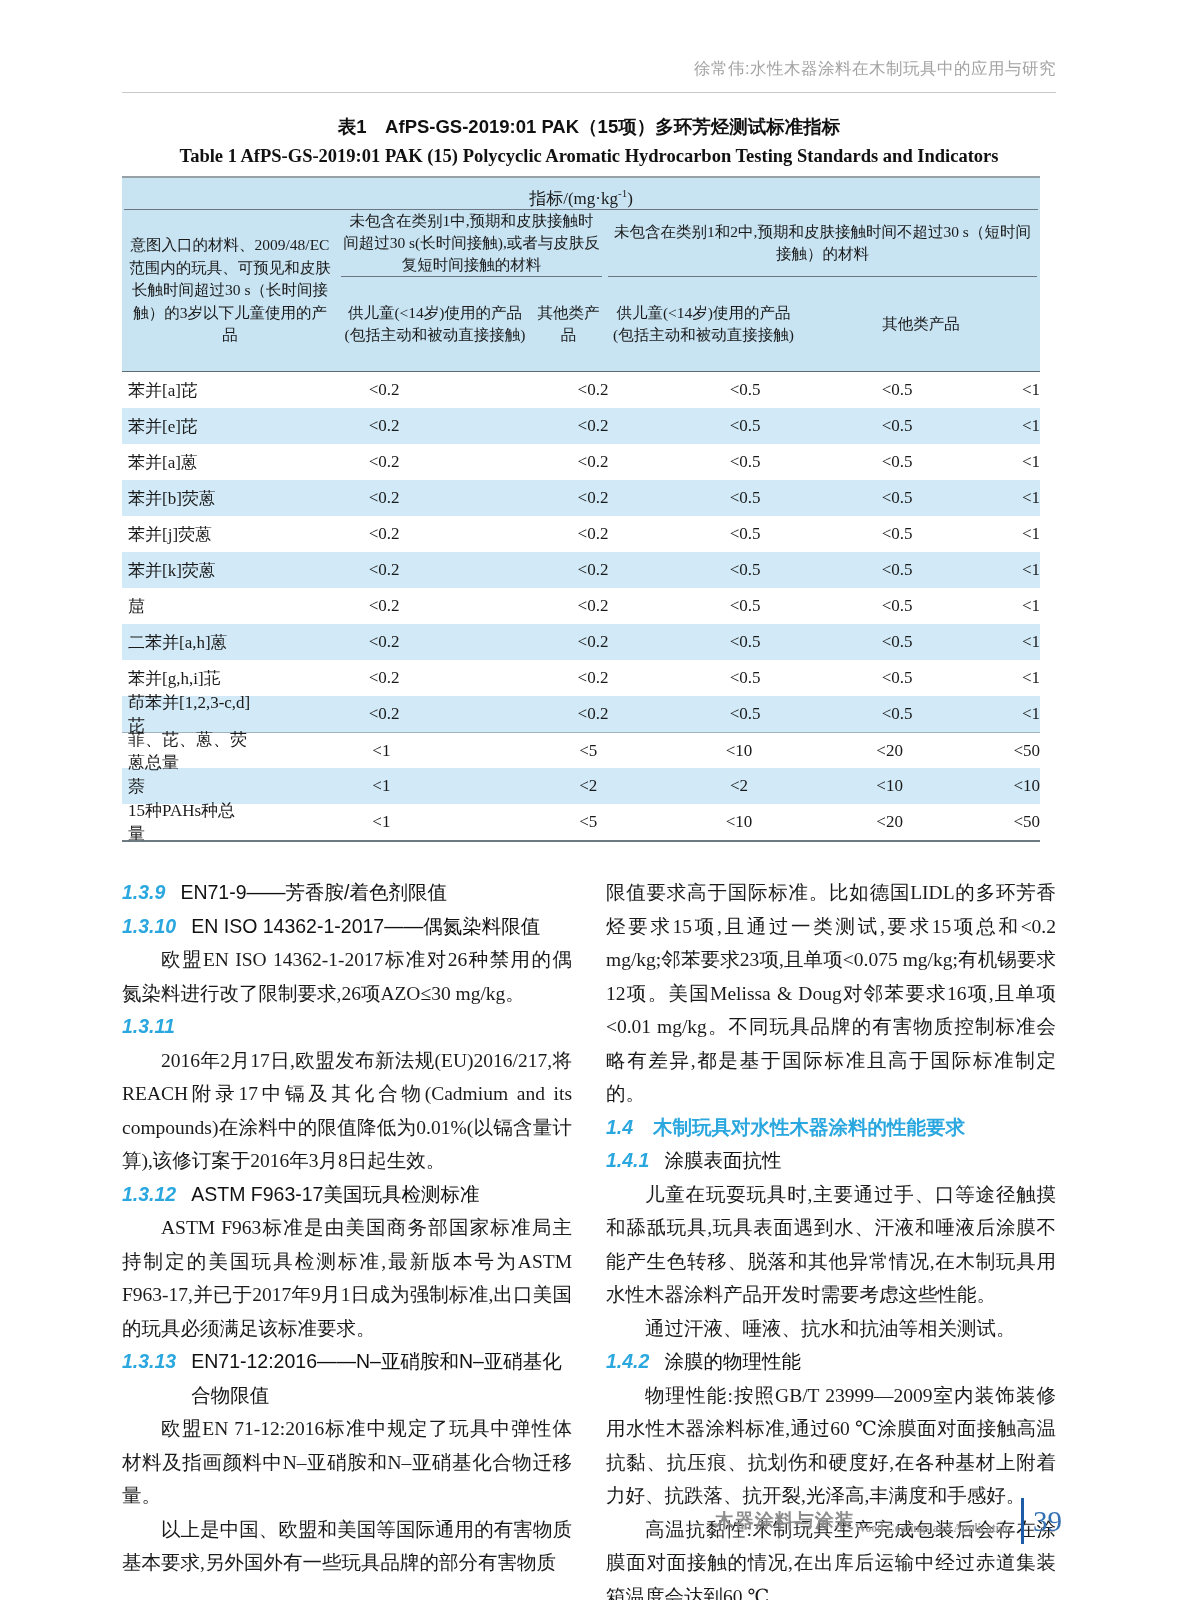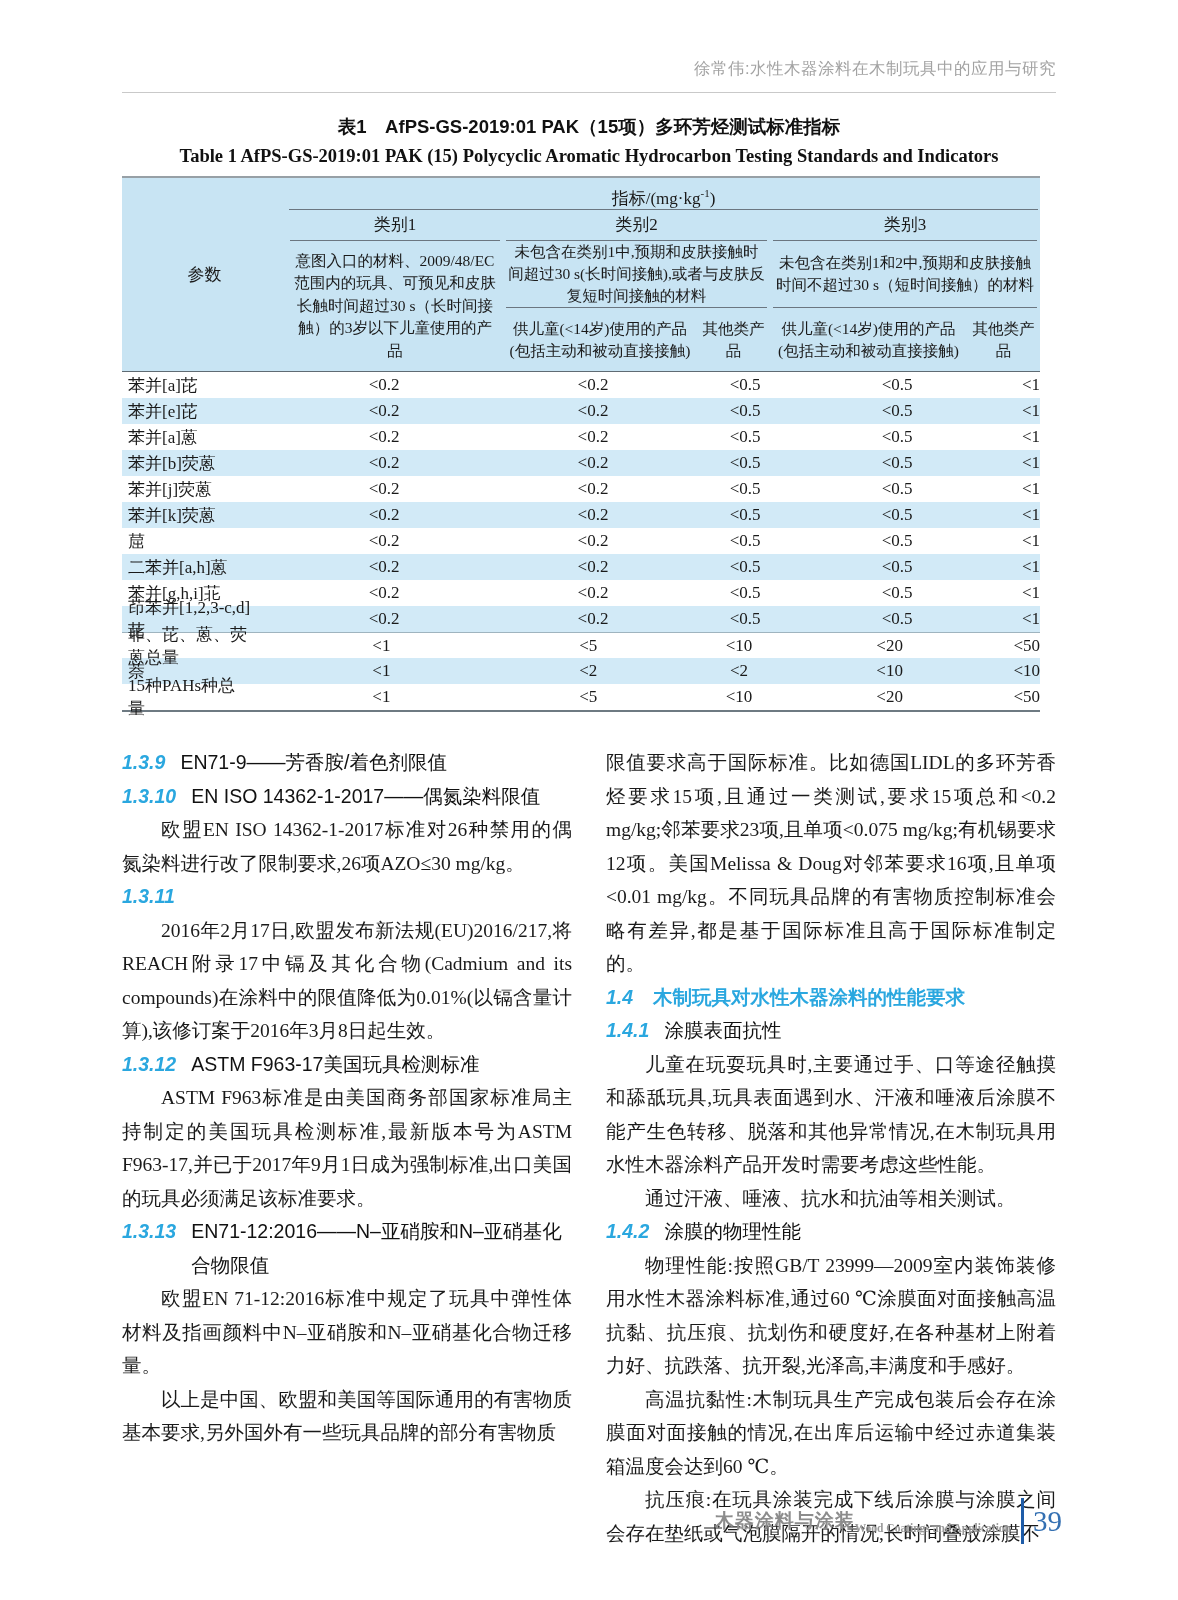--- a/index.html
+++ b/index.html
@@ -49,21 +49,21 @@
   .th-group-desc{height:66px;display:flex;align-items:center;justify-content:center;text-align:center;
     border-bottom:1px solid #6b7680;margin:0 3px;font-size:15.5px;line-height:1.42;padding:0 2px;}
   .th-group-sub{flex:1;display:flex;}
   .th-sub-child{display:flex;align-items:center;justify-content:center;text-align:center;
     font-size:15.5px;line-height:1.42;padding:0 4px;box-sizing:border-box;}
   .g2 .th-sub-child{width:194px;}
   .g3 .th-sub-child{width:197px;}
   .th-sub-other{flex:1;display:flex;align-items:center;justify-content:center;text-align:center;
     font-size:15.5px;line-height:1.42;}
   .tbody{}
-  .trow{display:flex;height:26px;align-items:center;gap:48px;}
+  .trow{display:flex;height:36px;align-items:center;gap:48px;}
   .trow.alt{background:#d2eaf7;}
   .trow.sep{border-top:1px solid #9fb4bf;box-sizing:border-box;}
   .cell{box-sizing:border-box;}
   .cell.param{width:165px;padding-left:6px;text-align:left;}
   .cell.val{text-align:center;}
   .cell.c0{width:216px;}
   .cell.c1{width:197px;}
   .cell.c2{width:70px;}
   .cell.c3{width:197px;}
   .cell.c4{flex:1;}
@@ -94,28 +94,22 @@
 <div class="running-head">徐常伟:水性木器涂料在木制玩具中的应用与研究</div>
 <div class="head-rule"></div>
 
 <div class="page">
 
   <div class="tbl-title-zh">表1　AfPS-GS-2019:01 PAK（15项）多环芳烃测试标准指标</div>
   <div class="tbl-title-en">Table 1  AfPS-GS-2019:01 PAK (15) Polycyclic Aromatic Hydrocarbon Testing Standards and Indicators</div>
 
   <div class="tbl">
     <div class="thead">
-      <div class="th-param">参数</div>
       <div class="th-right">
         <div class="th-unit"><span>指标/(mg·kg</span><sup>-1</sup><span>)</span></div>
-        <div class="th-cats">
-          <div class="th-cat w1">类别1</div>
-          <div class="th-cat w2">类别2</div>
-          <div class="th-cat w3">类别3</div>
-        </div>
         <div class="th-desc">
           <div class="th-desc-cat1">意图入口的材料、2009/48/EC范围内的玩具、可预见和皮肤长触时间超过30 s（长时间接触）的3岁以下儿童使用的产品</div>
           <div class="th-group g2">
             <div class="th-group-desc">未包含在类别1中,预期和皮肤接触时间超过30 s(长时间接触),或者与皮肤反复短时间接触的材料</div>
             <div class="th-group-sub">
               <div class="th-sub-child">供儿童(&lt;14岁)使用的产品(包括主动和被动直接接触)</div>
               <div class="th-sub-other">其他类产品</div>
             </div>
           </div>
           <div class="th-group g3">

